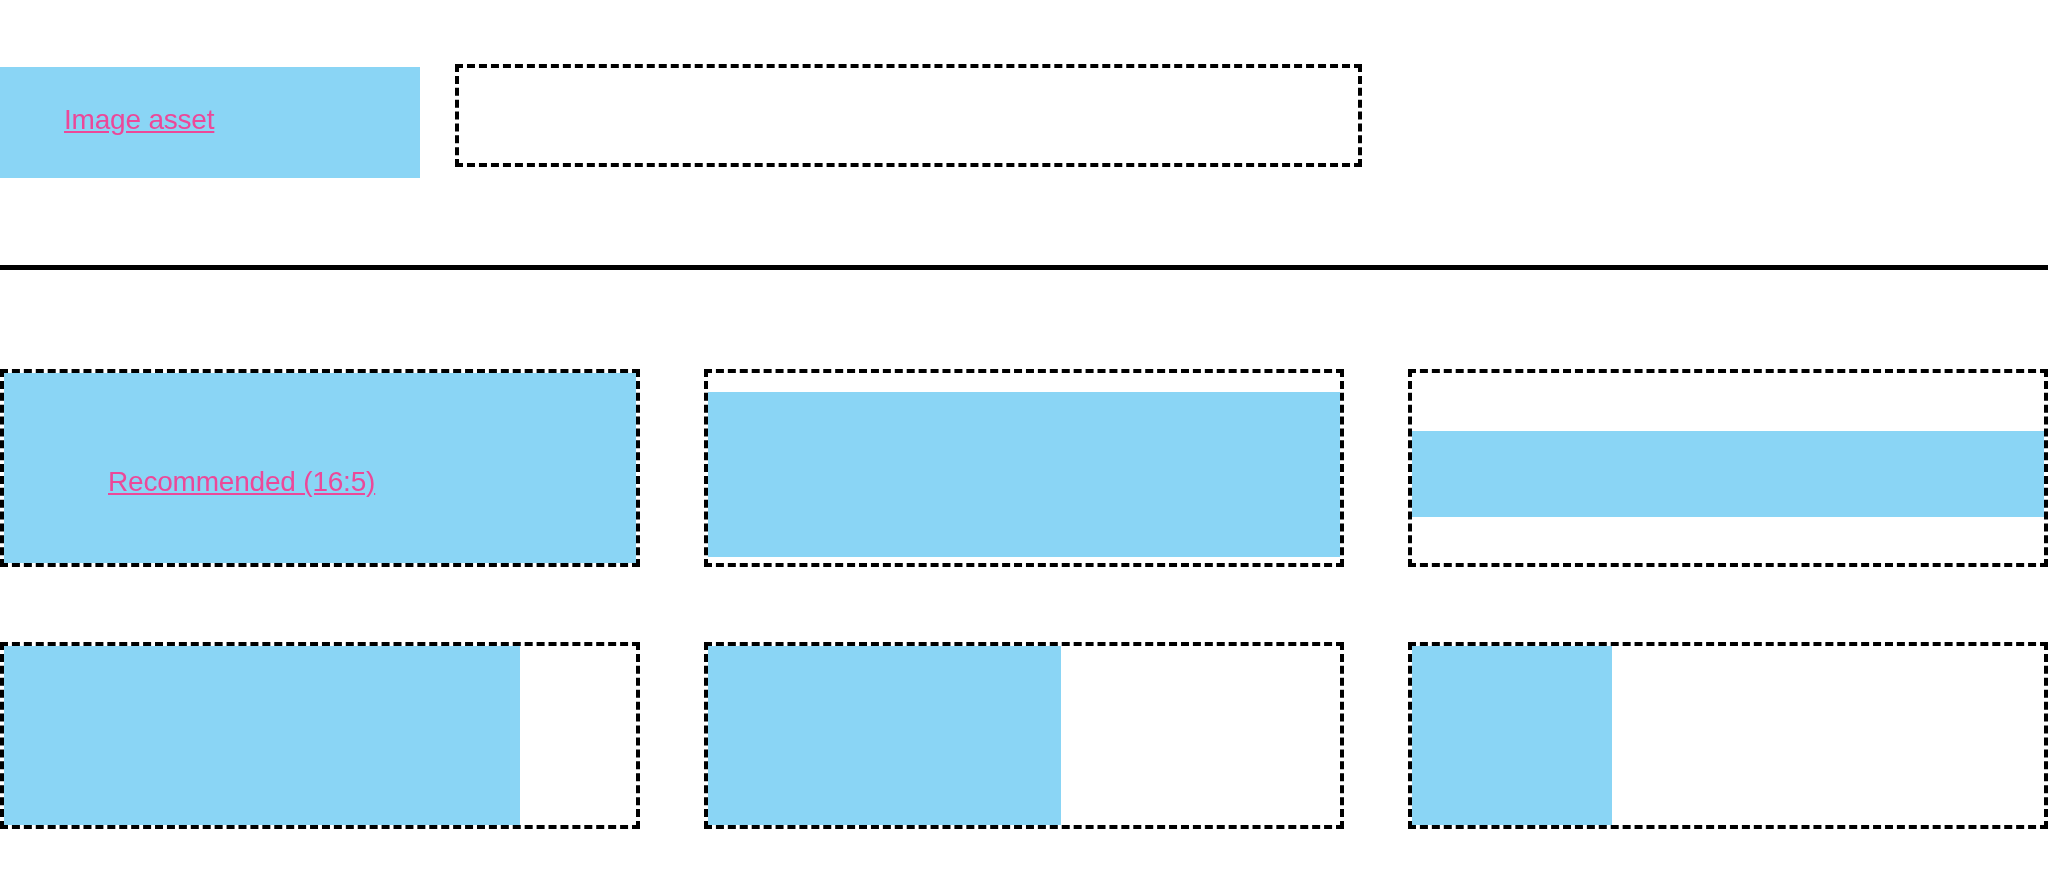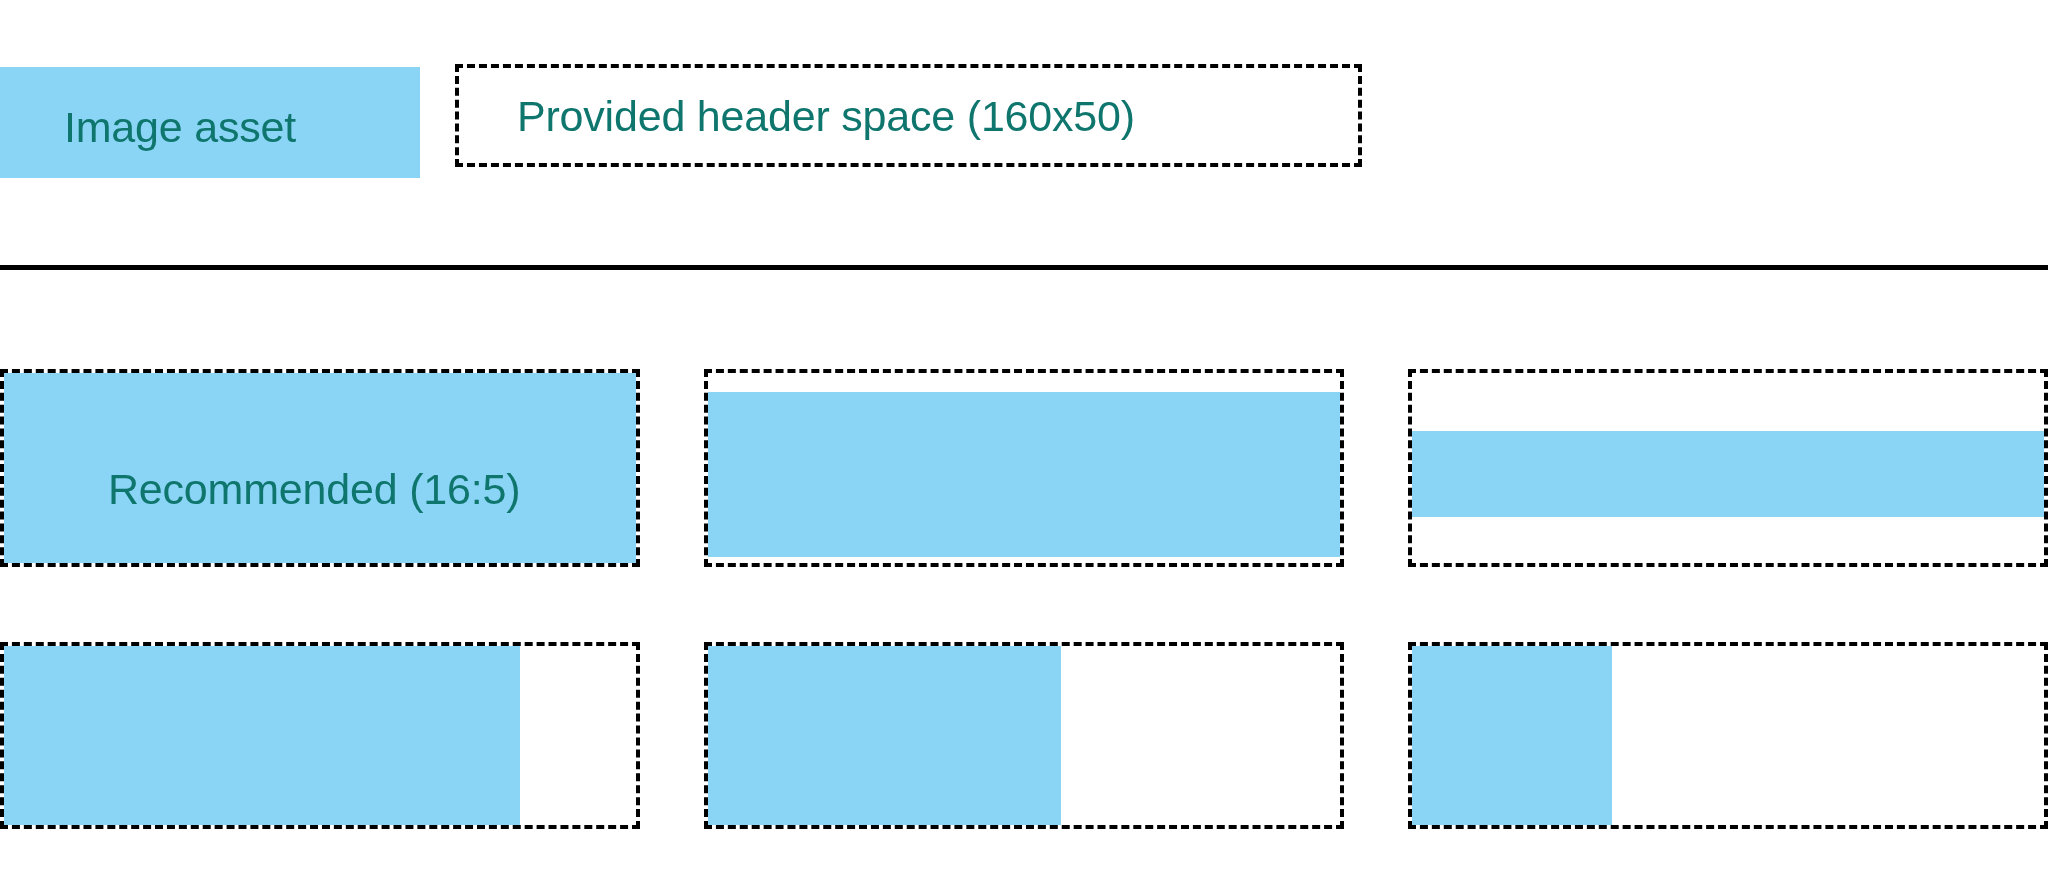--- a/index.html
+++ b/index.html
@@ -35,25 +35,26 @@
     box-sizing: border-box;
     background: #8AD5F5;
   }
   .dashed {
     border: 4px dashed #000000;
     background: transparent;
   }
   .label {
     position: absolute;
     white-space: nowrap;
-    color: #0f766e;
-    font-size: 43px;
+    color: #ec4899;
+    font-size: 28px;
     line-height: 1;
     letter-spacing: -0.2px;
     font-weight: 400;
+    text-decoration: underline;
   }
 
   
   #header-swatch {
     left: 0;
     top: 67px;
     width: 420px;
     height: 111px;
     background: #8AD5F5;
   }
@@ -119,21 +120,20 @@
 <body>
 
 <div class="canvas">
 
   <div class="box" id="header-swatch"></div>
 
   <div class="label" id="header-swatch-label">Image asset</div>
 
   <div class="box dashed" id="header-space-box"></div>
 
-  <div class="label" id="header-space-label">Provided header space (160x50)</div>
 
   <div id="divider"></div>
 
   <div class="ratio-row-1">
 
     <div class="box dashed slot" id="ratio-1-1">
       <div class="fill" id="ratio-1-1-fill"></div>
     </div>
 
     <div class="label" id="ratio-1-1-label">Recommended (16:5)</div>

